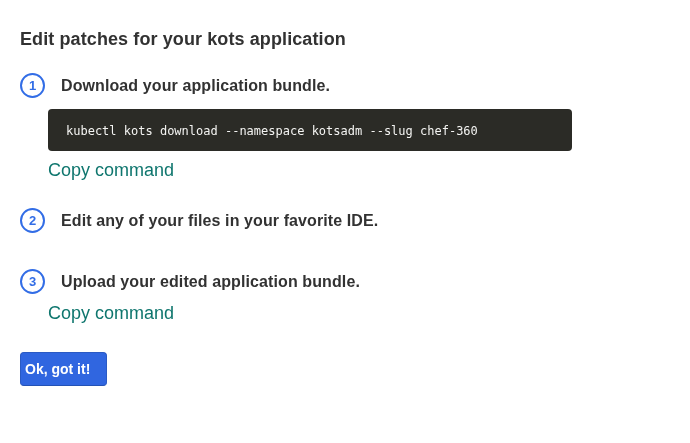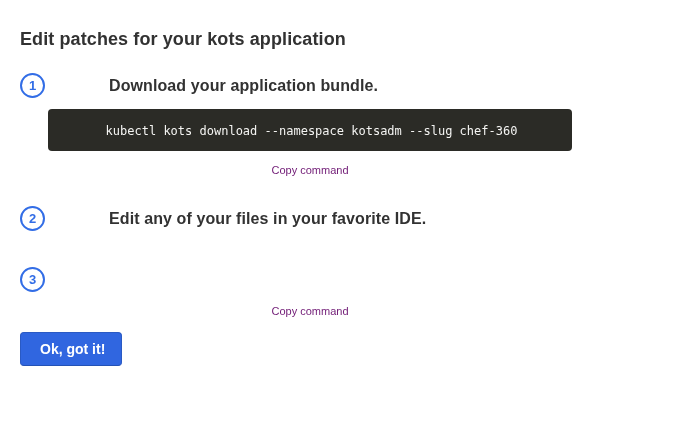--- a/index.html
+++ b/index.html
@@ -47,62 +47,60 @@
     color: #326de6;
     background: #ffffff;
     line-height: 1;
   }
   .step-heading {
     font-size: 16px;
     font-weight: 700;
     color: #323232;
     line-height: 1.2;
     letter-spacing: 0.1px;
-    margin-left: 48px;
   }
   .step-body {
     margin-left: 28px;
-    text-align: center;
   }
   .code-block {
     margin-top: 11px;
     background: #2b2b26;
     border-radius: 4px;
     padding: 12px 15px 12px 18px;
     width: 100%;
   }
   .code-block code {
     font-family: "DejaVu Sans Mono", monospace;
     font-size: 12px;
     line-height: 12px;
     color: #f4f4f2;
     white-space: pre;
   }
   .copy-link {
     display: inline-block;
     margin-top: 12px;
-    font-size: 11px;
+    font-size: 18px;
     line-height: 15px;
-    color: #701a75;
+    color: #0f766e;
     text-decoration: none;
     cursor: pointer;
   }
   .ok-button {
-    margin-top: 13px;
+    margin-top: 29px;
     display: inline-block;
     background: #3066e0;
     color: #ffffff;
     font-family: "Liberation Sans", sans-serif;
     font-size: 14px;
     font-weight: 700;
     line-height: 1;
     border: 1px solid #2a5ac4;
     border-bottom-color: #2452b5;
     border-radius: 4px;
-    padding: 9px 16px 9px 19px;
+    padding: 9px 16px 9px 4px;
     cursor: pointer;
   }
 </style>
 </head>
 <body>
 
 <div class="container">
 
   <h2 class="page-title">Edit patches for your kots application</h2>
 
@@ -126,20 +124,21 @@
       <span>2</span>
     </span>
     <span class="step-heading">Edit any of your files in your favorite IDE.</span>
   </div>
 
   
   <div class="step-row s3">
     <span class="step-circle">
       <span>3</span>
     </span>
+    <span class="step-heading">Upload your edited application bundle.</span>
   </div>
   <div class="step-body">
     <a class="copy-link">Copy command</a>
   </div>
 
   <button class="ok-button">Ok, got it!</button>
 
 </div>
 
 </body></html>

